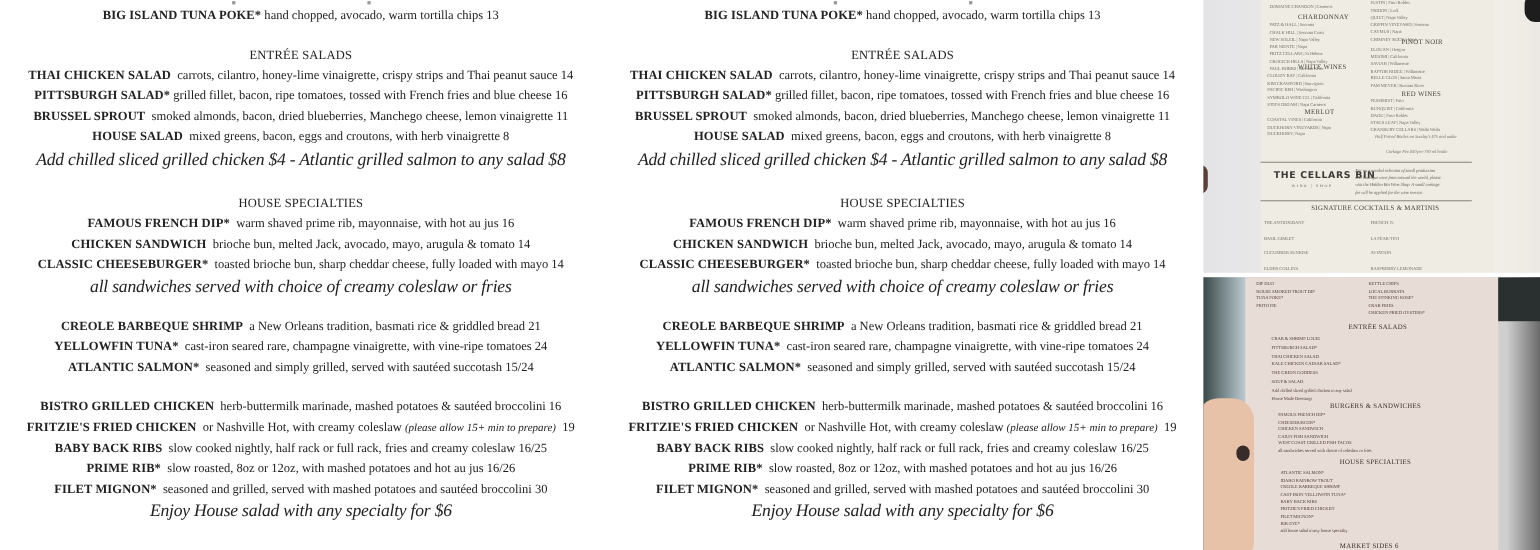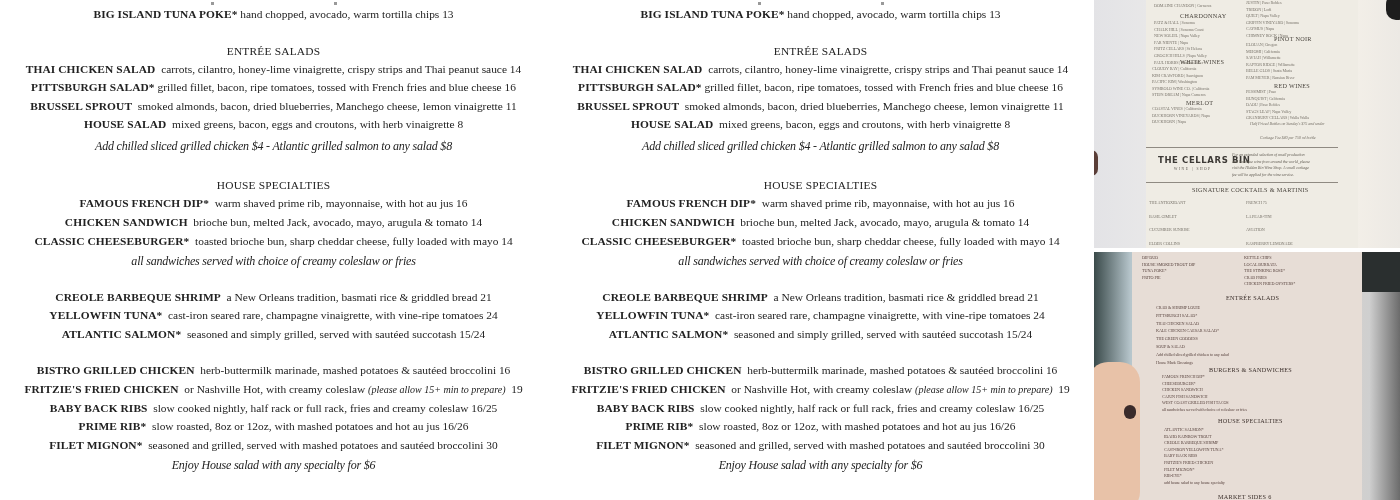--- a/index.html
+++ b/index.html
@@ -9,21 +9,21 @@
   }
   .menu-col {
     position: absolute; top: 0; width: 547px; height: 500px; overflow: hidden;
     text-align: center; background: #fff;
   }
   .menu-col.left { left: 0; }
   .menu-col.mid { left: 547px; }
   .line { position: absolute; left: 0; width: 547px; white-space: nowrap; font-size: 11.4px; line-height: 14px; }
   .line b { font-weight: bold; letter-spacing: 0.1px; }
   .heading { font-size: 11.4px; letter-spacing: 0.2px; }
-  .note { font-style: italic; font-size: 12px; letter-spacing: -0.2px; }
+  .note { font-style: italic; font-size: 16px; letter-spacing: -0.2px; }
   .ghost { position:absolute; left:0; width:547px; top:-9px; height:10px; }
   .ghost span { display:inline-block; width:3px; height:3px; background:#999; margin: 0 60px; }
   .photo { position: absolute; left: 1094px; width: 306px; overflow: hidden; }
   .photo.top { top: 0; height: 248px; background: linear-gradient(90deg, #e3e3e6 0%, #ecebea 30%, #f1ece2 60%, #f3efe8 85%, #ece9e4 100%); }
   .photo.bottom { top: 252px; height: 248px; background: linear-gradient(90deg, #3a4a4a 0%, #b7c6cc 12%, #d9cfc9 40%, #ddd3cc 70%, #cfcfcf 90%, #6b6b6b 100%); }
   .paper { position: absolute; }
   .photo.top .paper { left: 52px; top: 0; width: 212px; height: 248px; background: #efece4; }
   .photo.bottom .paper { left: 38px; top: 0; width: 230px; height: 248px; background: #e7ddd6; }
   .ptxt { position: absolute; font-size: 4.2px; line-height: 6.6px; color: #7a756c; white-space: nowrap; letter-spacing: -0.1px; }
   .phead { position: absolute; font-size: 6.2px; color: #4a453e; letter-spacing: 0.3px; white-space: nowrap; }

